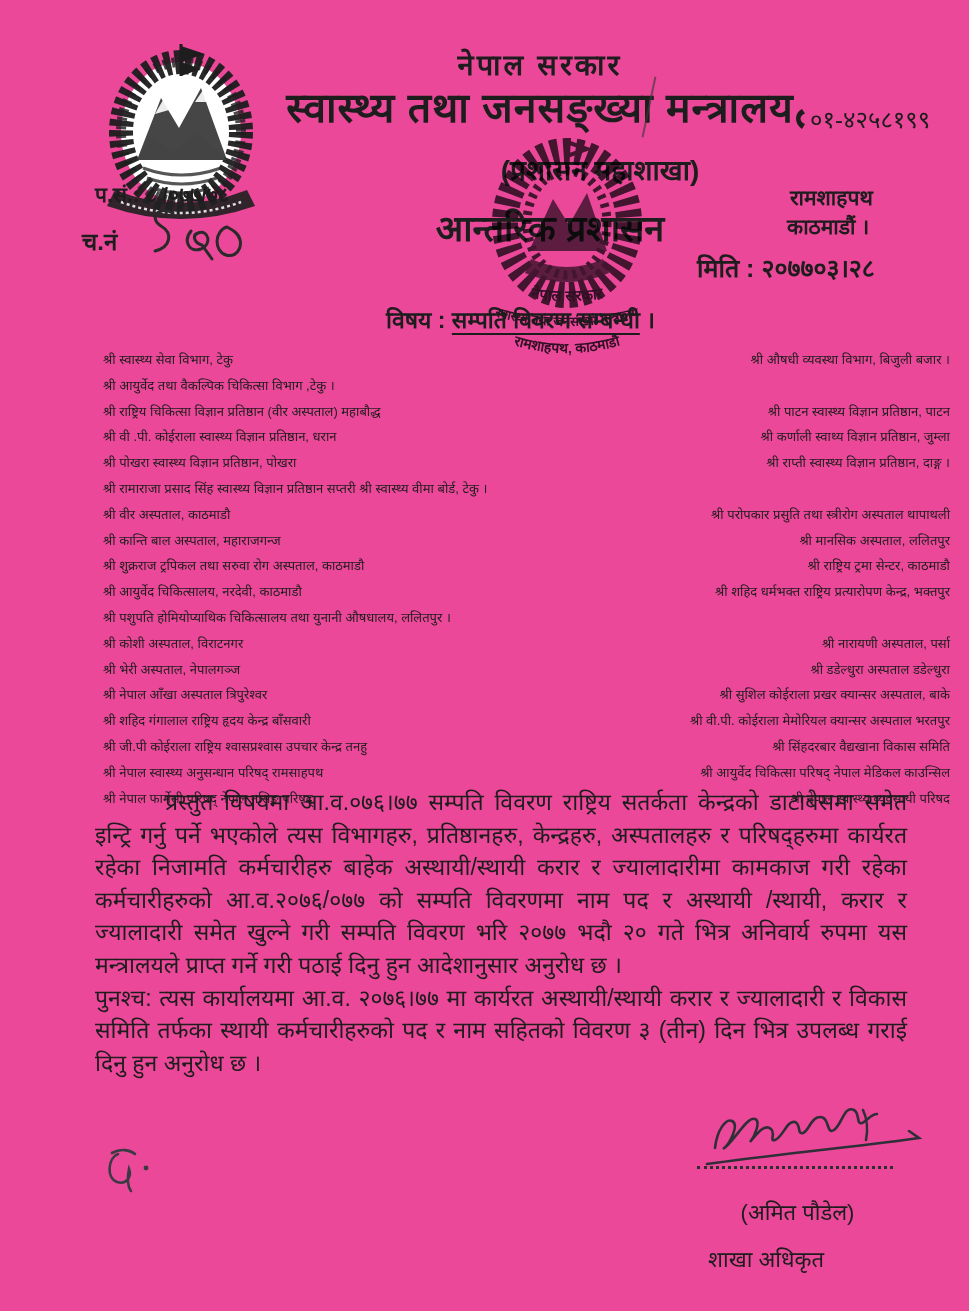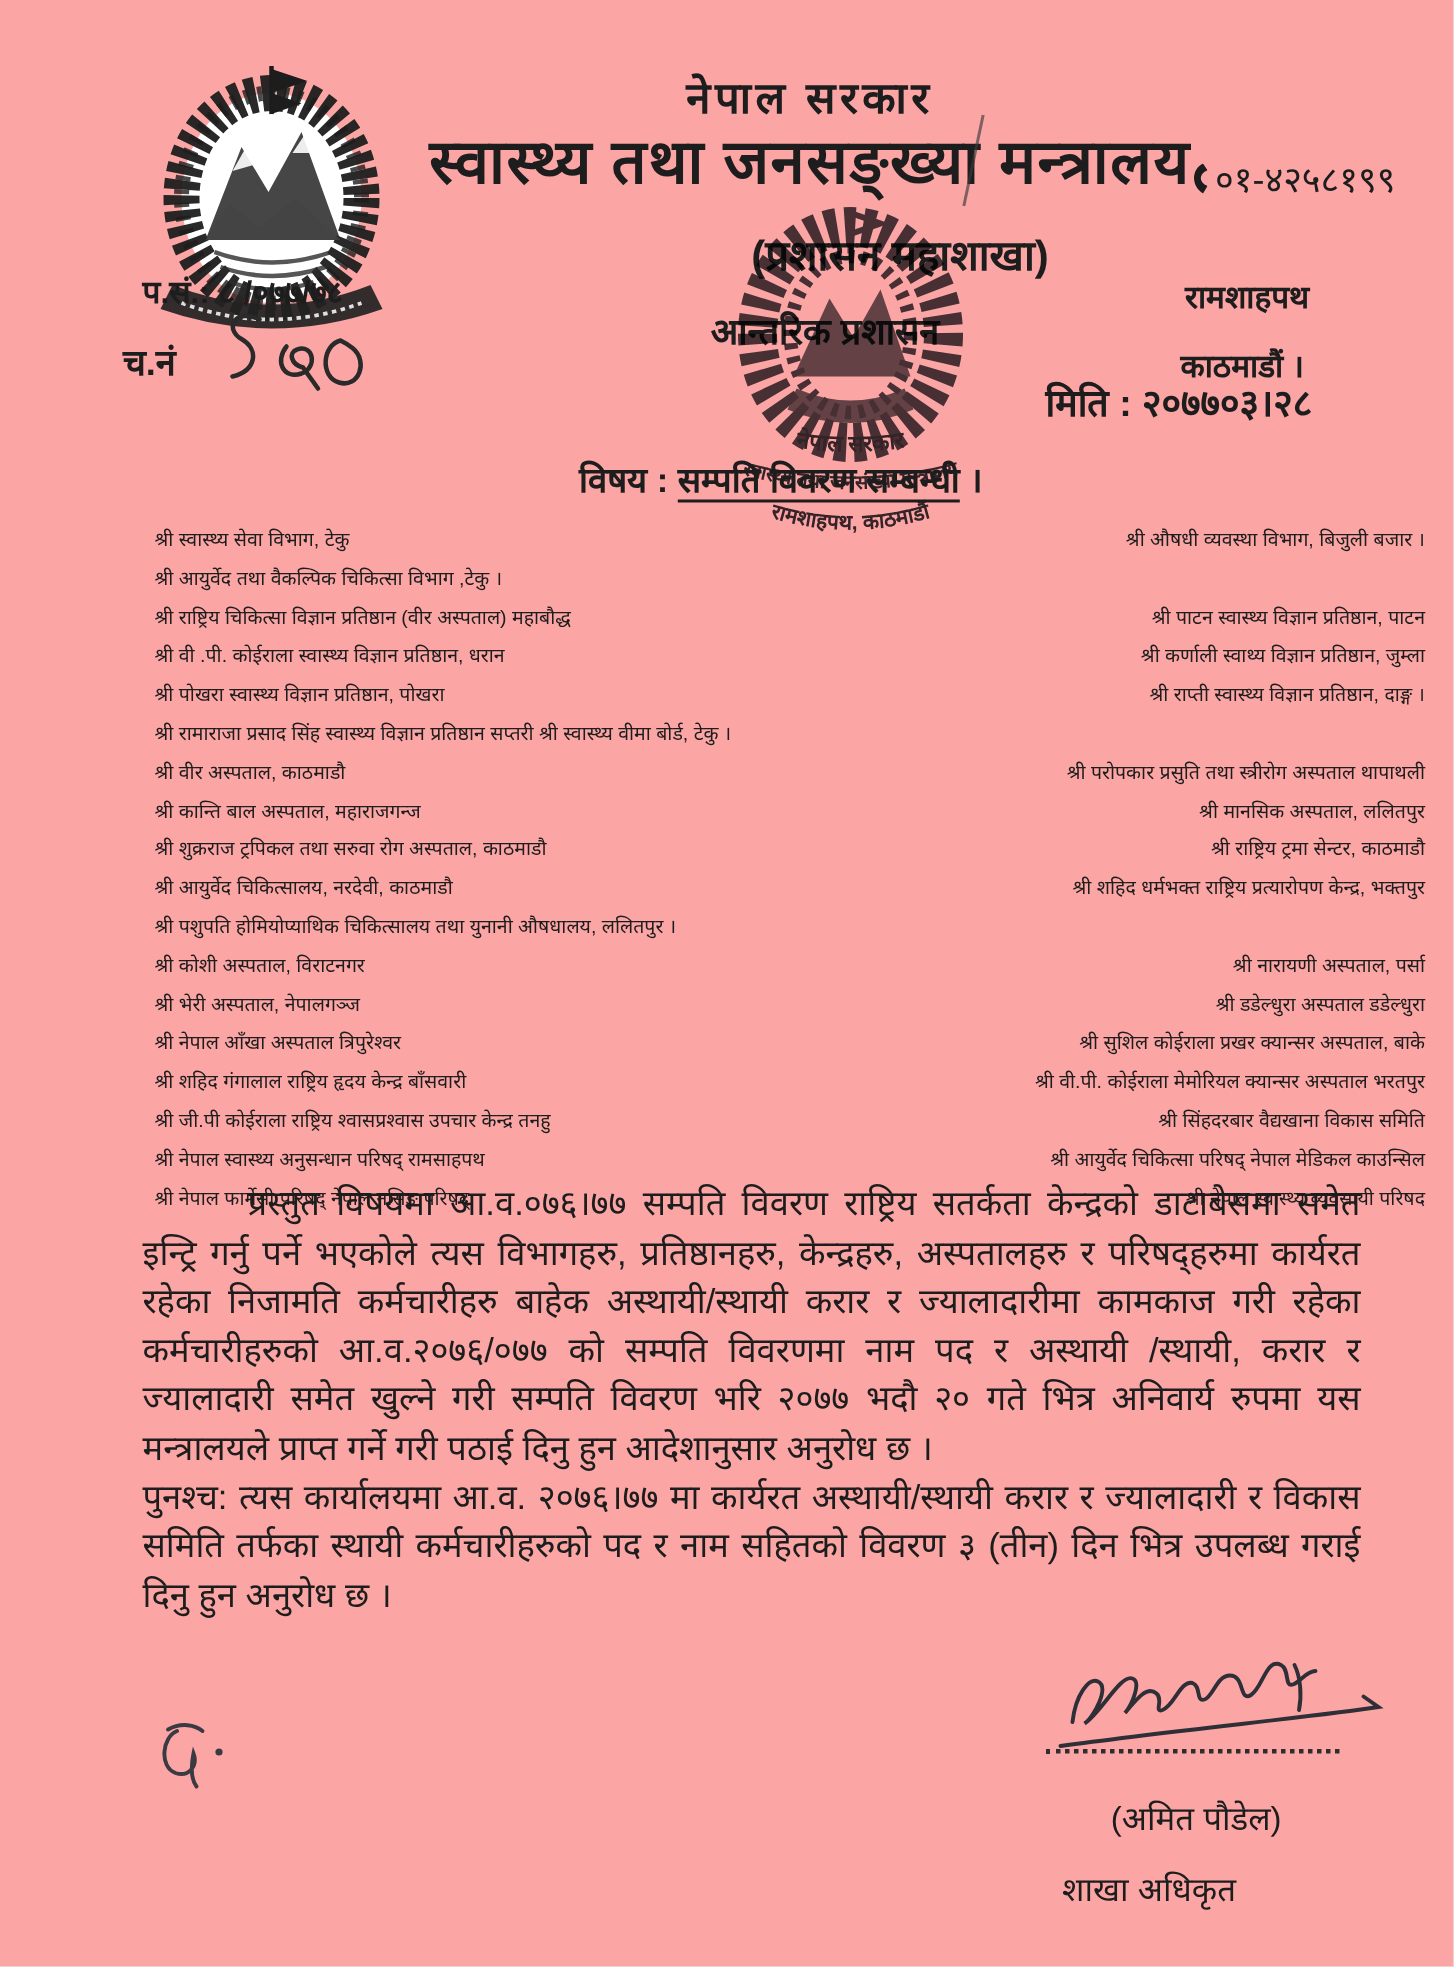--- a/index.html
+++ b/index.html
@@ -1,36 +1,36 @@
 <!DOCTYPE html>
 <html><head>
 <meta charset="utf-8">
 <style>
   html,body{margin:0;padding:0;background:#e8e8e6;}
   .page{
     position:relative;
     width:969px;height:1311px;
     margin:0 auto;
-    background:#fca5a5;
+    background:#ec4899;
     font-family:"Liberation Sans", sans-serif;
     color:#1d1d1d;
     overflow:hidden;
   }
   .abs{position:absolute;}
   
   .center-col{left:170px;width:740px;text-align:center;white-space:nowrap;}
   .org-line{top:44px;font-size:29px;font-weight:700;letter-spacing:3px;}
   .ministry-line{top:78px;font-size:41px;font-weight:700;letter-spacing:1px;}
   .division-line{top:150px;font-size:28px;font-weight:700;margin-left:60px;}
-  .section-line{top:203px;font-size:24px;font-weight:700;margin-left:10px;}
+  .section-line{top:203px;font-size:36px;font-weight:700;margin-left:10px;}
   .phone{left:792px;top:102px;font-size:24px;white-space:nowrap;display:flex;align-items:center;gap:5px;}
   .refno{left:95px;top:180px;font-size:21px;font-weight:600;}
   .chalani-label{left:82px;top:224px;font-size:24px;font-weight:600;}
   .addr1{left:790px;top:183px;font-size:21px;font-weight:600;}
-  .addr2{left:787px;top:229px;font-size:21px;font-weight:600;}
+  .addr2{left:787px;top:212px;font-size:21px;font-weight:600;}
   .miti{left:697px;top:250px;font-size:25px;font-weight:600;white-space:nowrap;}
   .stray-line{left:648px;top:76px;width:2px;height:62px;background:#3a3a3a;transform:rotate(12deg);opacity:.65;}
   
   .subject{top:303px;left:0;width:969px;text-align:center;font-size:23px;font-weight:700;transform:translateX(36px);white-space:nowrap;}
   .subject .u{text-decoration:underline;text-underline-offset:5px;}
   
   .recipients{left:103px;top:347px;width:847px;font-size:13px;font-weight:500;}
   .row{display:flex;justify-content:space-between;line-height:25.8px;white-space:nowrap;}
   .row .rl{text-align:left;}
   .row .rr{}

